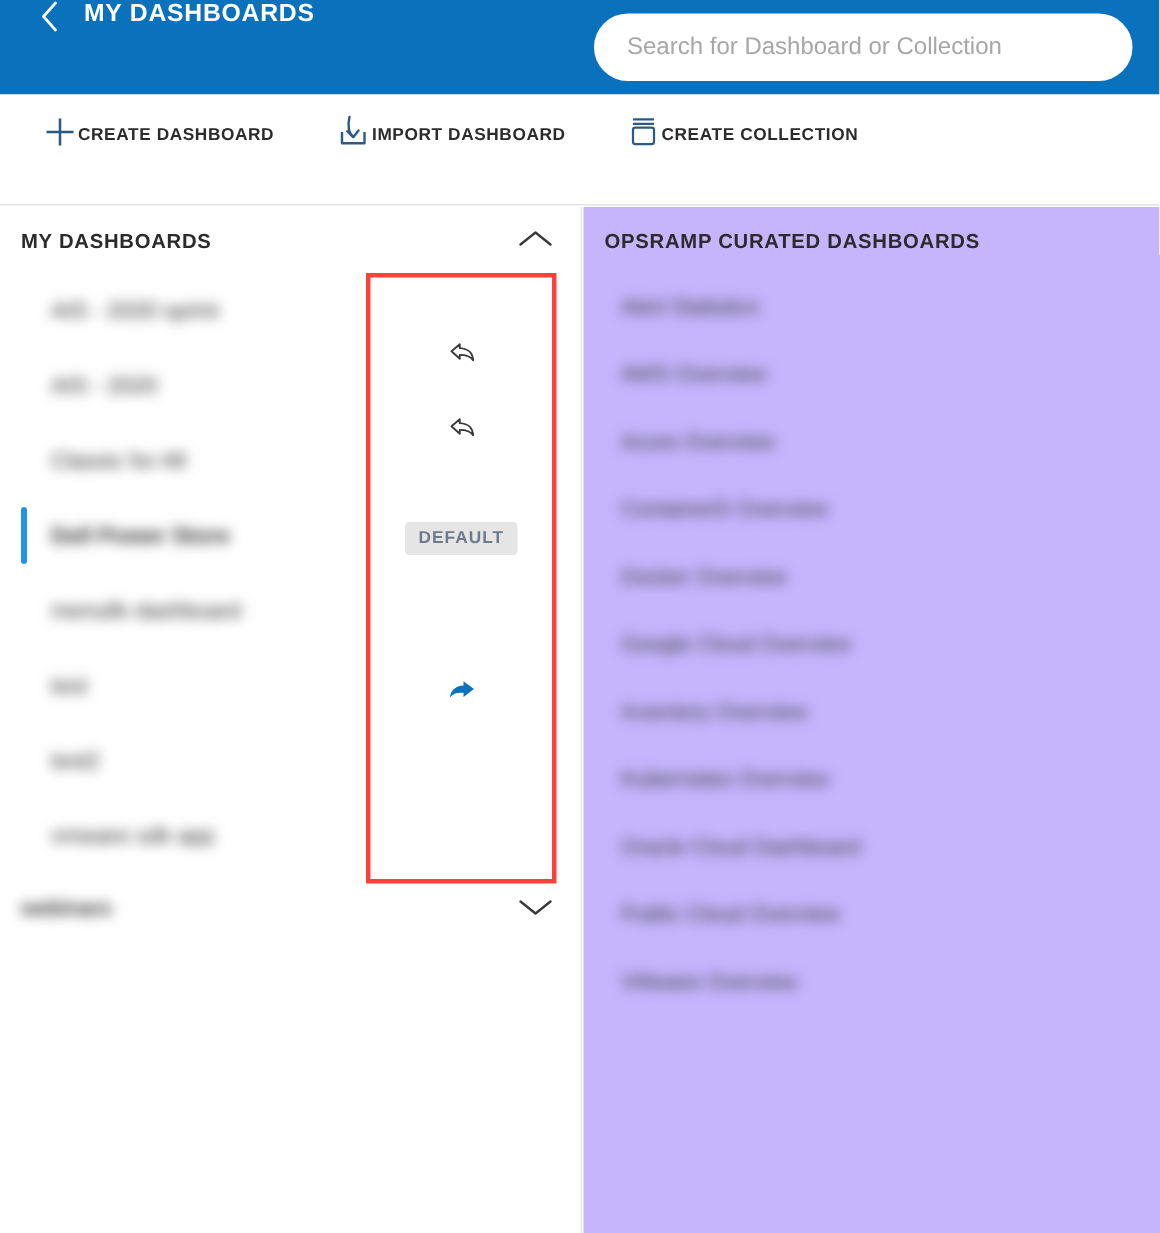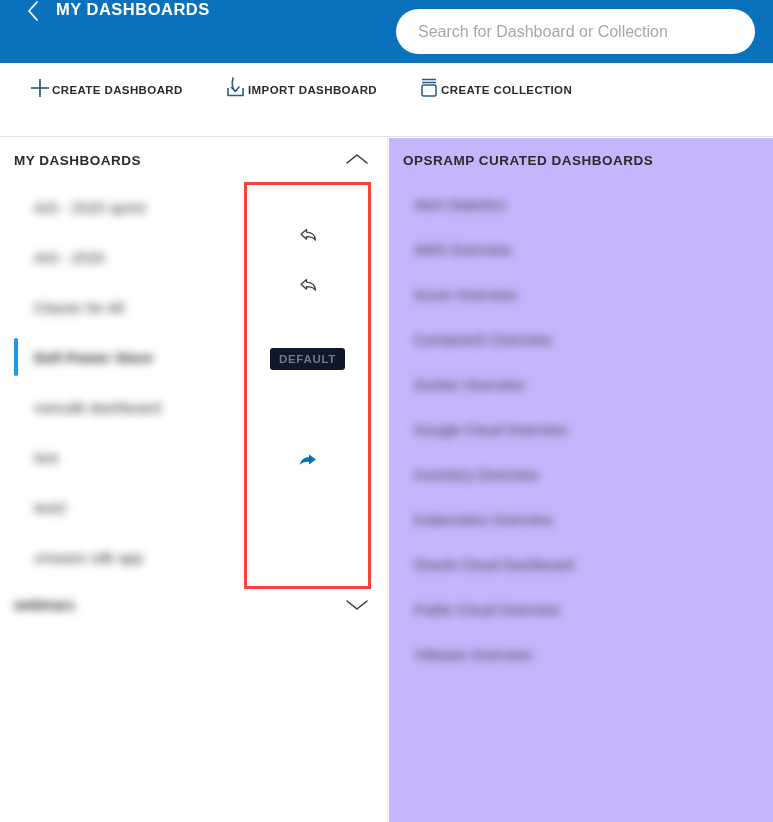--- a/index.html
+++ b/index.html
@@ -181,21 +181,21 @@
   .act-cell {
     position: absolute;
     left: 0;
     width: 127px; height: 50px;
     display: flex;
     align-items: center;
     justify-content: center;
     pointer-events: auto;
   }
   .badge-default {
-    background: #0f172a;
+    background: #e5e5e5;
     color: #6b7b8c;
     font-size: 11.5px;
     font-weight: bold;
     letter-spacing: .7px;
     padding: 5px 9px;
     border-radius: 3px;
     cursor: pointer;
   }
   .icon-btn { cursor: pointer; display: flex; }
 

